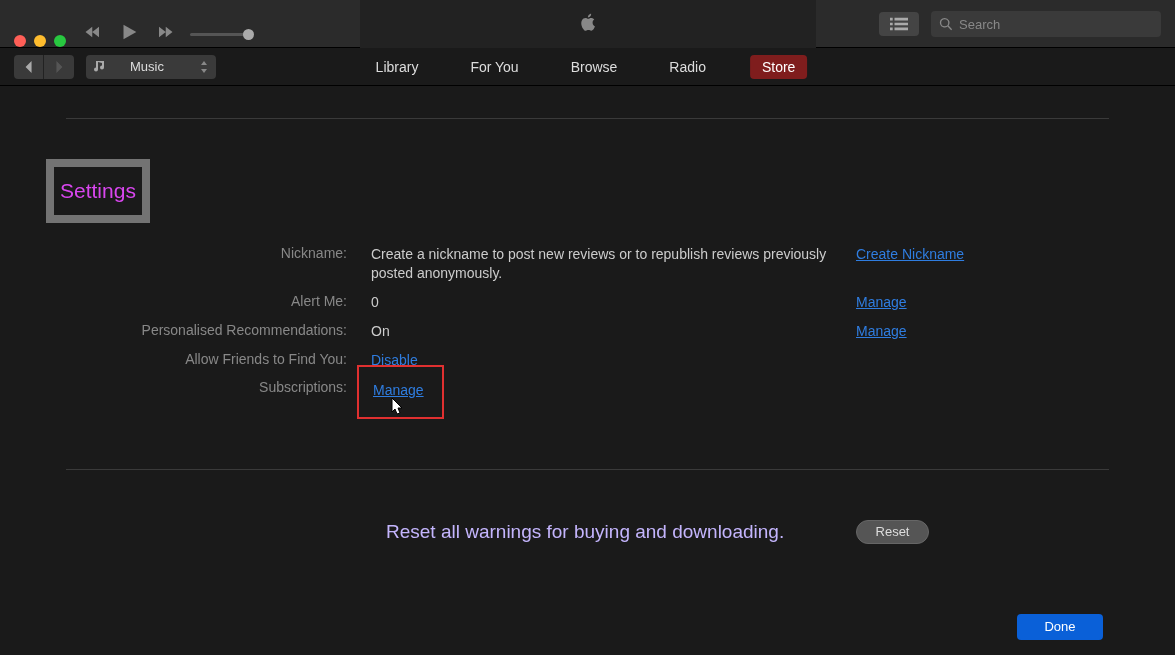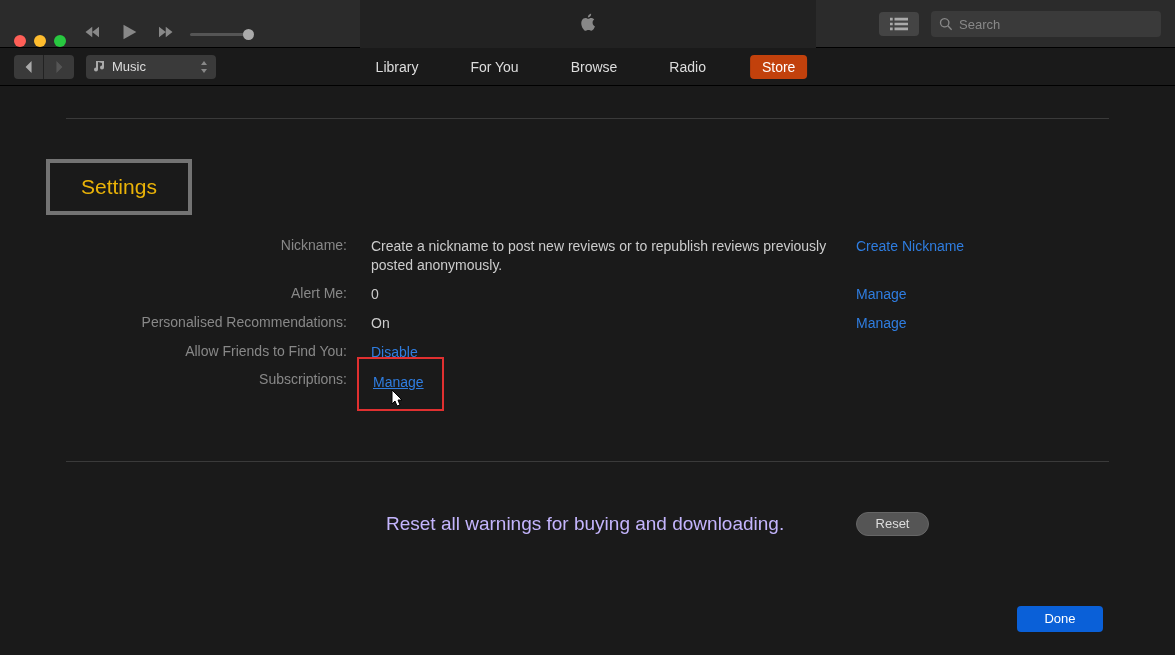--- a/index.html
+++ b/index.html
@@ -24,38 +24,38 @@
 .search input { flex:1; background:transparent; border:0; outline:0; color:#ccc; font-size:13px; }
 .search input::placeholder { color:#888; }
 
 .navbar { height:38px; display:flex; align-items:center; position:relative; border-bottom:1px solid #000; }
 .navbtns { display:flex; gap:0; margin-left:14px; }
 .navbtn { width:30px; height:24px; background:#3a3a3a; display:flex; align-items:center; justify-content:center; cursor:pointer; }
 .navbtn:first-child { border-radius:4px 0 0 4px; border-right:1px solid #222; }
 .navbtn:last-child { border-radius:0 4px 4px 0; }
 .navbtn svg { width:10px; height:12px; fill:#aaa; }
 .navbtn.disabled svg { fill:#555; }
-.mediasel { margin-left:12px; width:130px; height:24px; background:#3a3a3a; border-radius:4px; display:flex; align-items:center; padding:0 8px; gap:6px; cursor:pointer; }
+.mediasel { margin-left:12px; width:130px; height:24px; background:#3a3a3a; border-radius:4px; display:flex; align-items:center; padding:0 8px; gap:24px; cursor:pointer; }
 .mediasel svg.note { width:12px; height:12px; fill:#aaa; }
 .mediasel span { color:#ddd; font-size:13px; flex:1; }
 .mediasel svg.updown { width:8px; height:12px; fill:#888; }
 .tabs { position:absolute; left:50%; transform:translateX(-50%); display:flex; gap:36px; align-items:center; }
 .tab { color:#ddd; font-size:14px; cursor:pointer; padding:4px 8px; }
-.tab.active { background:#c2410c; border-radius:4px; color:#fff; padding:4px 12px; }
+.tab.active { background:#7f1d1d; border-radius:4px; color:#fff; padding:4px 12px; }
 
 .content { padding:0 66px 0 66px; }
 .hr { height:1px; background:#3a3a3a; margin-top:32px; }
 .setwrap { margin-top:40px; }
-.stitle { color:#eab308; font-size:21px; font-weight:400; padding:12px 31px; border:4px solid #737373; display:inline-block; margin-left:-20px; }
+.stitle { color:#d946ef; font-size:21px; font-weight:400; padding:12px 6px; border:8px solid #737373; display:inline-block; margin-left:-20px; }
 .rows { margin-top:22px; }
 .row { display:flex; margin-bottom:10px; align-items:flex-start; }
 .rlabel { width:305px; text-align:right; color:#888; font-size:14px; padding-right:24px; padding-top:0; }
 .rval { width:485px; color:#ccc; font-size:14px; line-height:1.35; }
 .raction { flex:1; }
-.link { color:#2f7de0; font-size:14px; cursor:pointer; }
+.link { color:#2f7de0; font-size:14px; cursor:pointer;text-decoration:underline; }
 .subbox { display:inline-block; padding:14px 18px 18px 14px; border:2px solid #e03030; position:relative; margin-left:-14px; margin-top:-14px; }
 .sublink { text-decoration:underline; }
 .cursor { position:absolute; width:16px; height:20px; top:30px; left:30px; }
 .cursor svg { width:16px; height:20px; fill:#fff; stroke:#000; stroke-width:1; }
 .hr2 { height:1px; background:#3a3a3a; margin-top:50px; }
 .resetrow { display:flex; align-items:center; margin-top:50px; }
 .resettext { width:790px; padding-left:320px; color:#c4b5fd; font-size:19px; }
 .rbtn { width:73px; height:24px; background:#555; border-radius:12px; color:#ddd; font-size:13px; display:flex; align-items:center; justify-content:center; cursor:pointer; border:1px solid #666; }
 .doner { display:flex; justify-content:flex-end; margin-top:70px; padding-right:6px; }
 .dbtn { width:86px; height:26px; background:#0a60d8; border-radius:4px; color:#fff; font-size:13px; display:flex; align-items:center; justify-content:center; cursor:pointer; }

